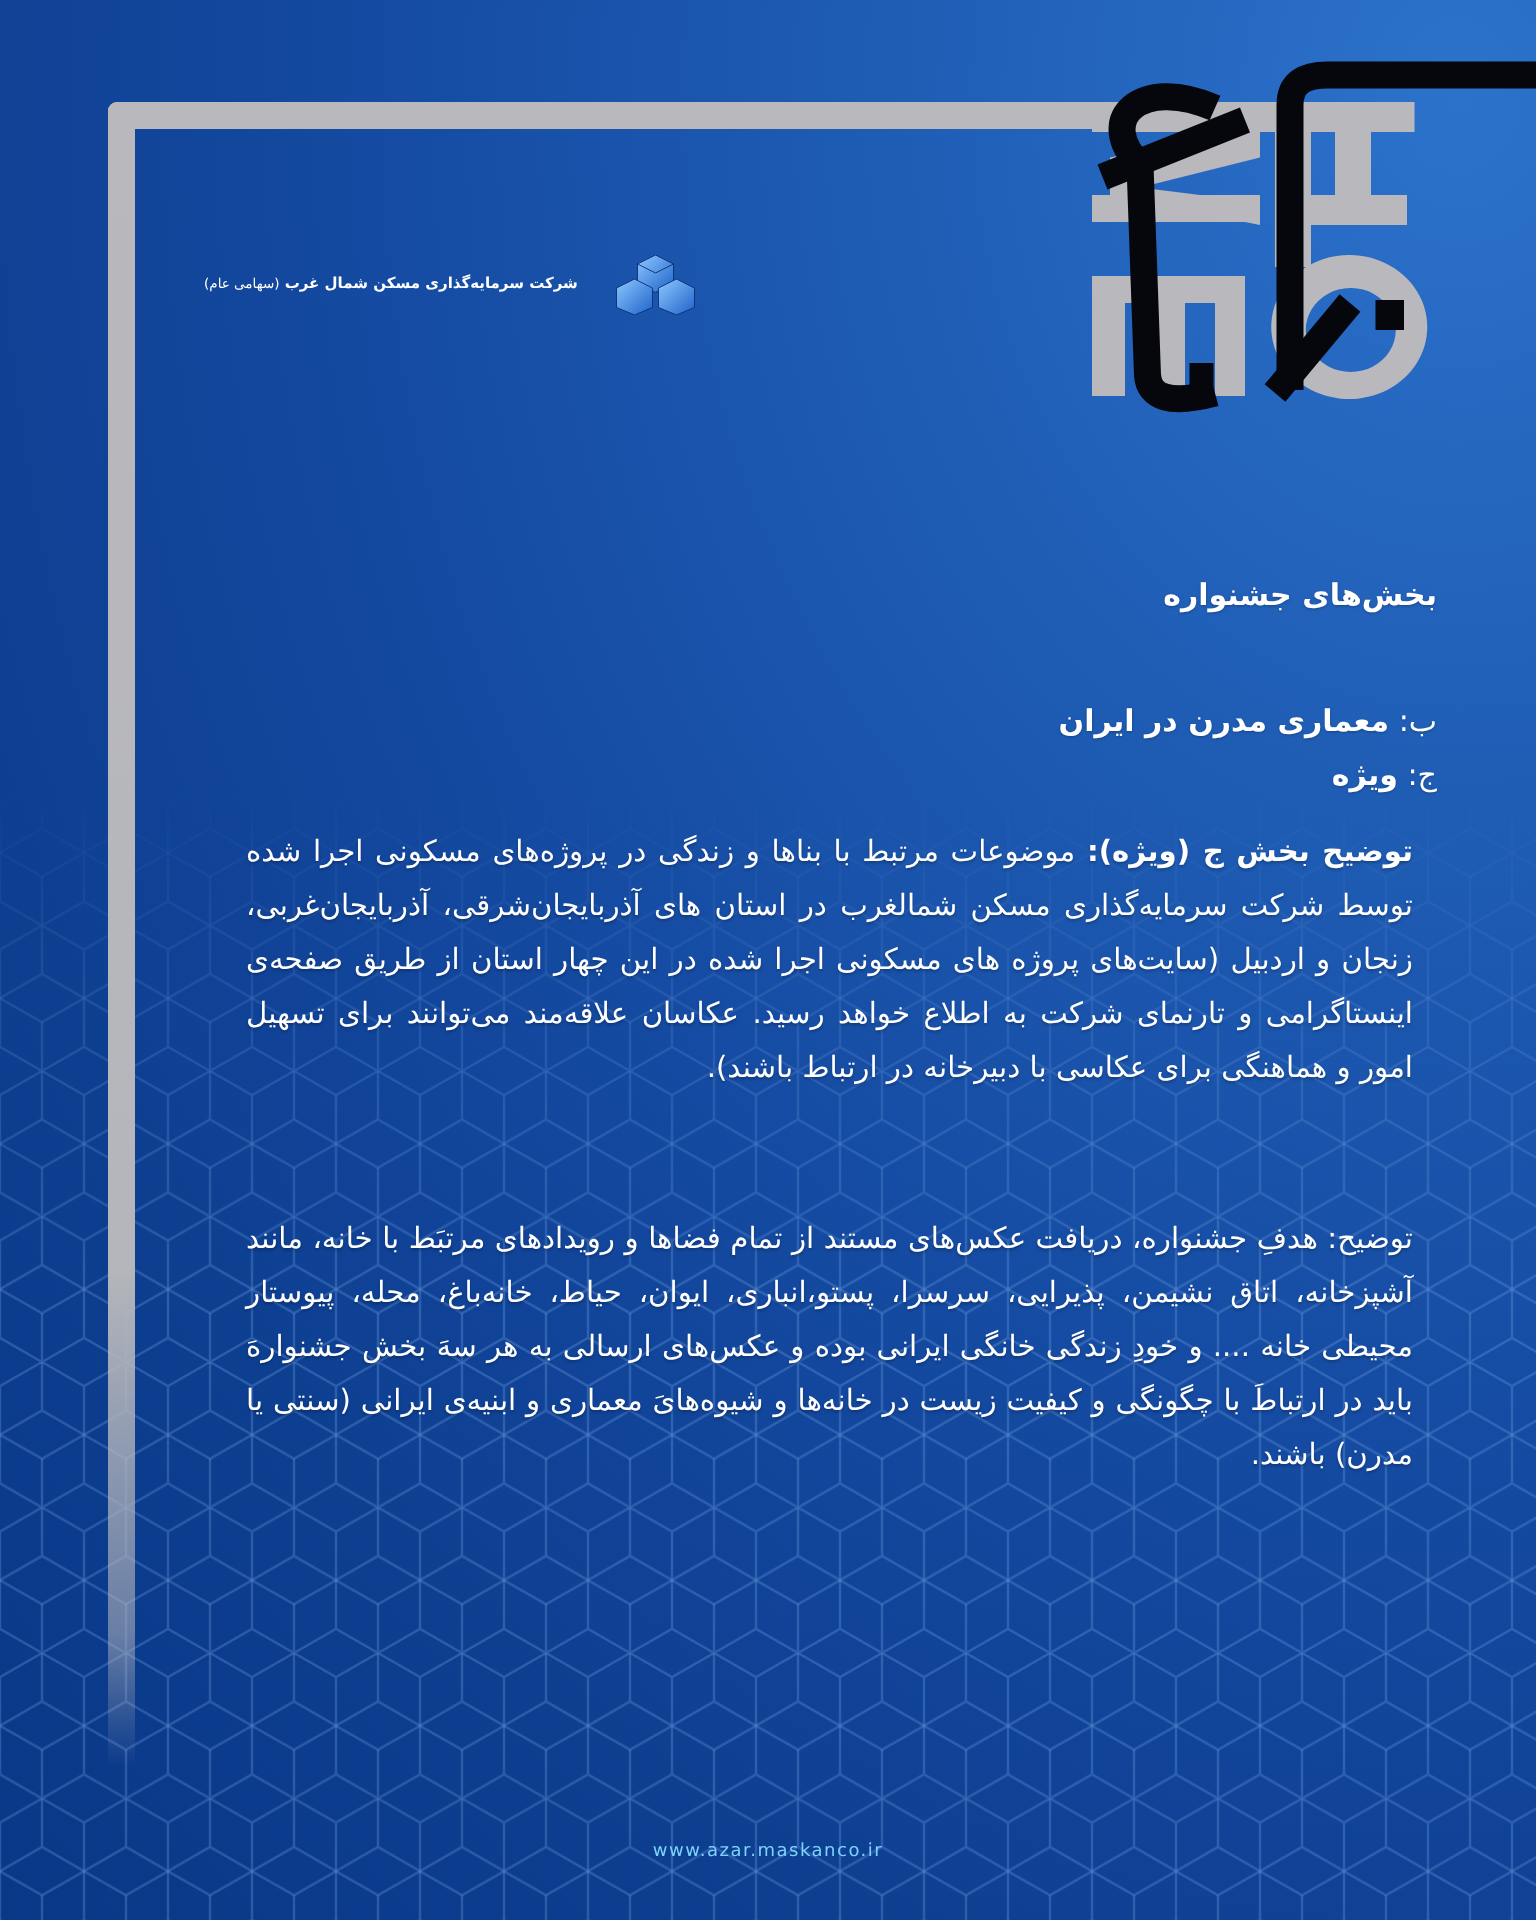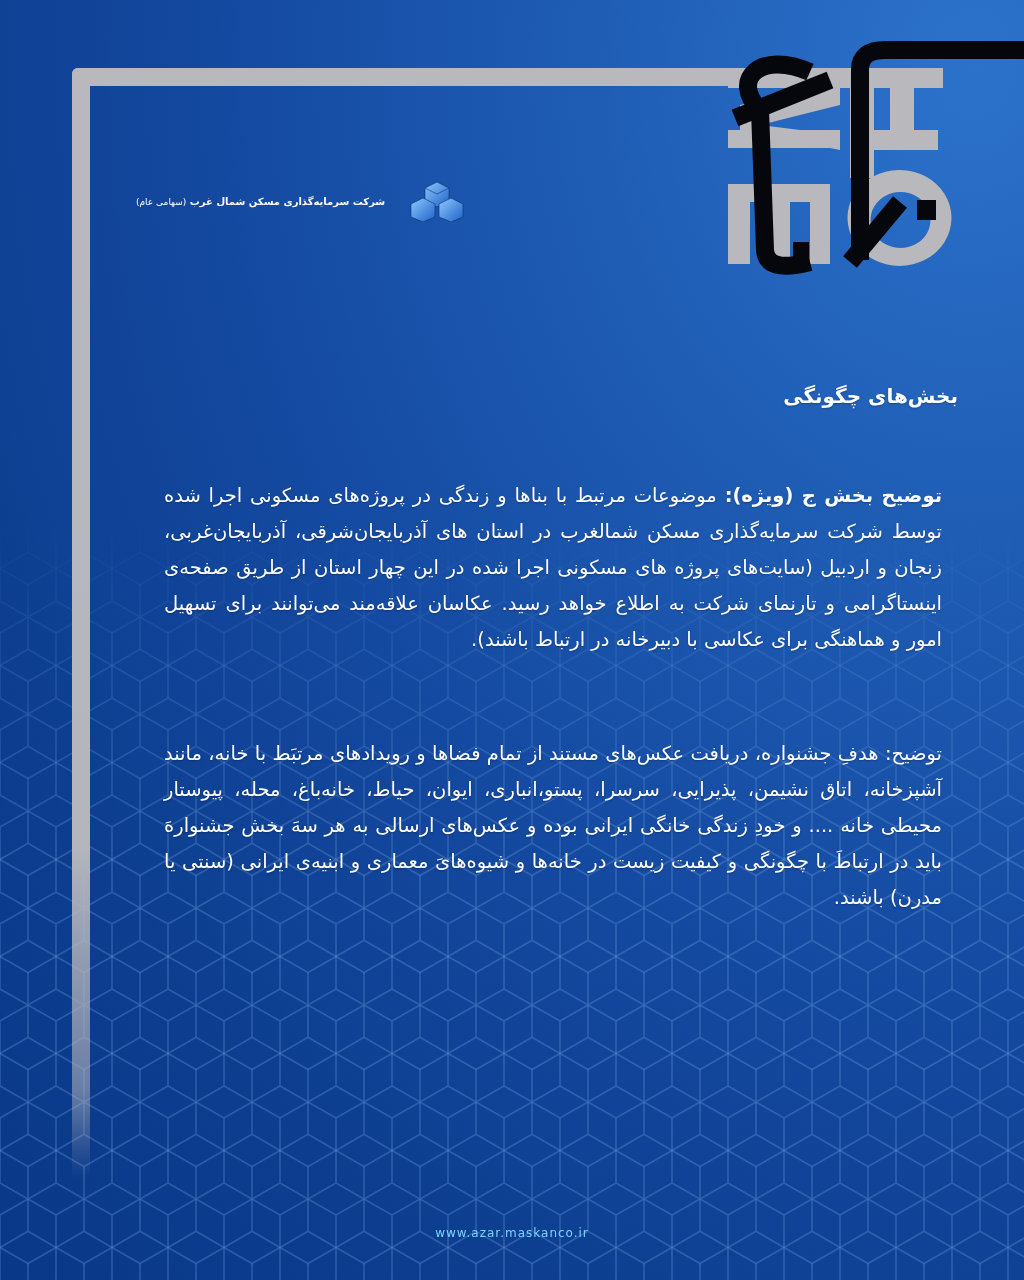--- a/index.html
+++ b/index.html
@@ -29,21 +29,21 @@
     background: linear-gradient(to bottom, #b9b9bd 0%, #b5b6bb 70%, rgba(181,182,187,0.55) 92%, rgba(181,182,187,0) 100%);
     border-top-left-radius:6px;
   }
 
   .logo {
     position:absolute; left:700px; top:30px; width:324px; height:260px;
   }
   .logo svg { width:100%; height:100%; display:block; }
 
   .company {
-    position:absolute; left:136px; top:180px; height:42px;
+    position:absolute; left:136px; top:168px; height:42px;
     display:flex; align-items:center; gap:21px; direction:ltr;
   }
   .company-name {
     color:#ffffff; font-size:10px; font-weight:bold; direction:rtl; white-space:nowrap;
   }
   .company-name .sub { font-weight:normal; font-size:9px; }
   .cubes { width:62px; height:42px; }
 
   .content {
     position:absolute; right:66px; top:378px; width:810px;
@@ -134,22 +134,30 @@
     <g stroke="#0a2f70" stroke-width="0.6">
       <path d="M31 2 L43 8 L43 21 L31 27 L19 21 L19 8 Z" fill="url(#cg)"></path>
       <path d="M19 8 L31 14 L43 8" fill="none"></path>
       <path d="M17 18 L29 24 L29 37 L17 42 L5 37 L5 24 Z" fill="url(#cg)"></path>
       <path d="M45 18 L57 24 L57 37 L45 42 L33 37 L33 24 Z" fill="url(#cg)"></path>
     </g>
   </svg>
 </div>
 
 <div class="content">
-  <h2 class="section-title">بخش‌های چگونگی</h2>
+  <h2 class="section-title">بخش‌های جشنواره</h2>
   <div class="spacer"></div>
+  <p class="cat-line">
+    <span class="lbl">ب:</span>
+    <span class="val">معماری مدرن در ایران</span>
+  </p>
+  <p class="cat-line">
+    <span class="lbl">ج:</span>
+    <span class="val">ویژه</span>
+  </p>
   <p class="para">
     <span class="bold">توضیح بخش ج (ویژه):</span><span> موضوعات مرتبط با بناها و زندگی در پروژه‌های مسکونی اجرا شده توسط شرکت سرمایه‌گذاری مسکن شمالغرب در استان های آذربایجان‌شرقی، آذربایجان‌غربی، زنجان و اردبیل (سایت‌های پروژه های مسکونی اجرا شده در این چهار استان از طریق صفحه‌ی اینستاگرامی و تارنمای شرکت به اطلاع خواهد رسید. عکاسان علاقه‌مند می‌توانند برای تسهیل امور و هماهنگی برای عکاسی با دبیرخانه در ارتباط باشند).</span>
   </p>
   <div class="gap2"></div>
   <p class="para">
     <span>توضیح:</span><span> هدفِ جشنواره، دریافت عکس‌های مستند از تمام فضاها و رویدادهای مرتبَط با خانه، مانند آشپزخانه، اتاق نشیمن، پذیرایی، سرسرا، پستو،انباری، ایوان، حیاط، خانه‌باغ، محله، پیوستار محیطی خانه .... و خودِ زندگی خانگی ایرانی بوده و عکس‌های ارسالی به هر سهَ بخش جشنوارهَ باید در ارتباطَ با چگونگی و کیفیت زیست در خانه‌ها و شیوه‌هایَ معماری و ابنیه‌ی ایرانی (سنتی یا مدرن) باشند.</span>
   </p>
 </div>
 
 <div class="url">www.azar.maskanco.ir</div>

